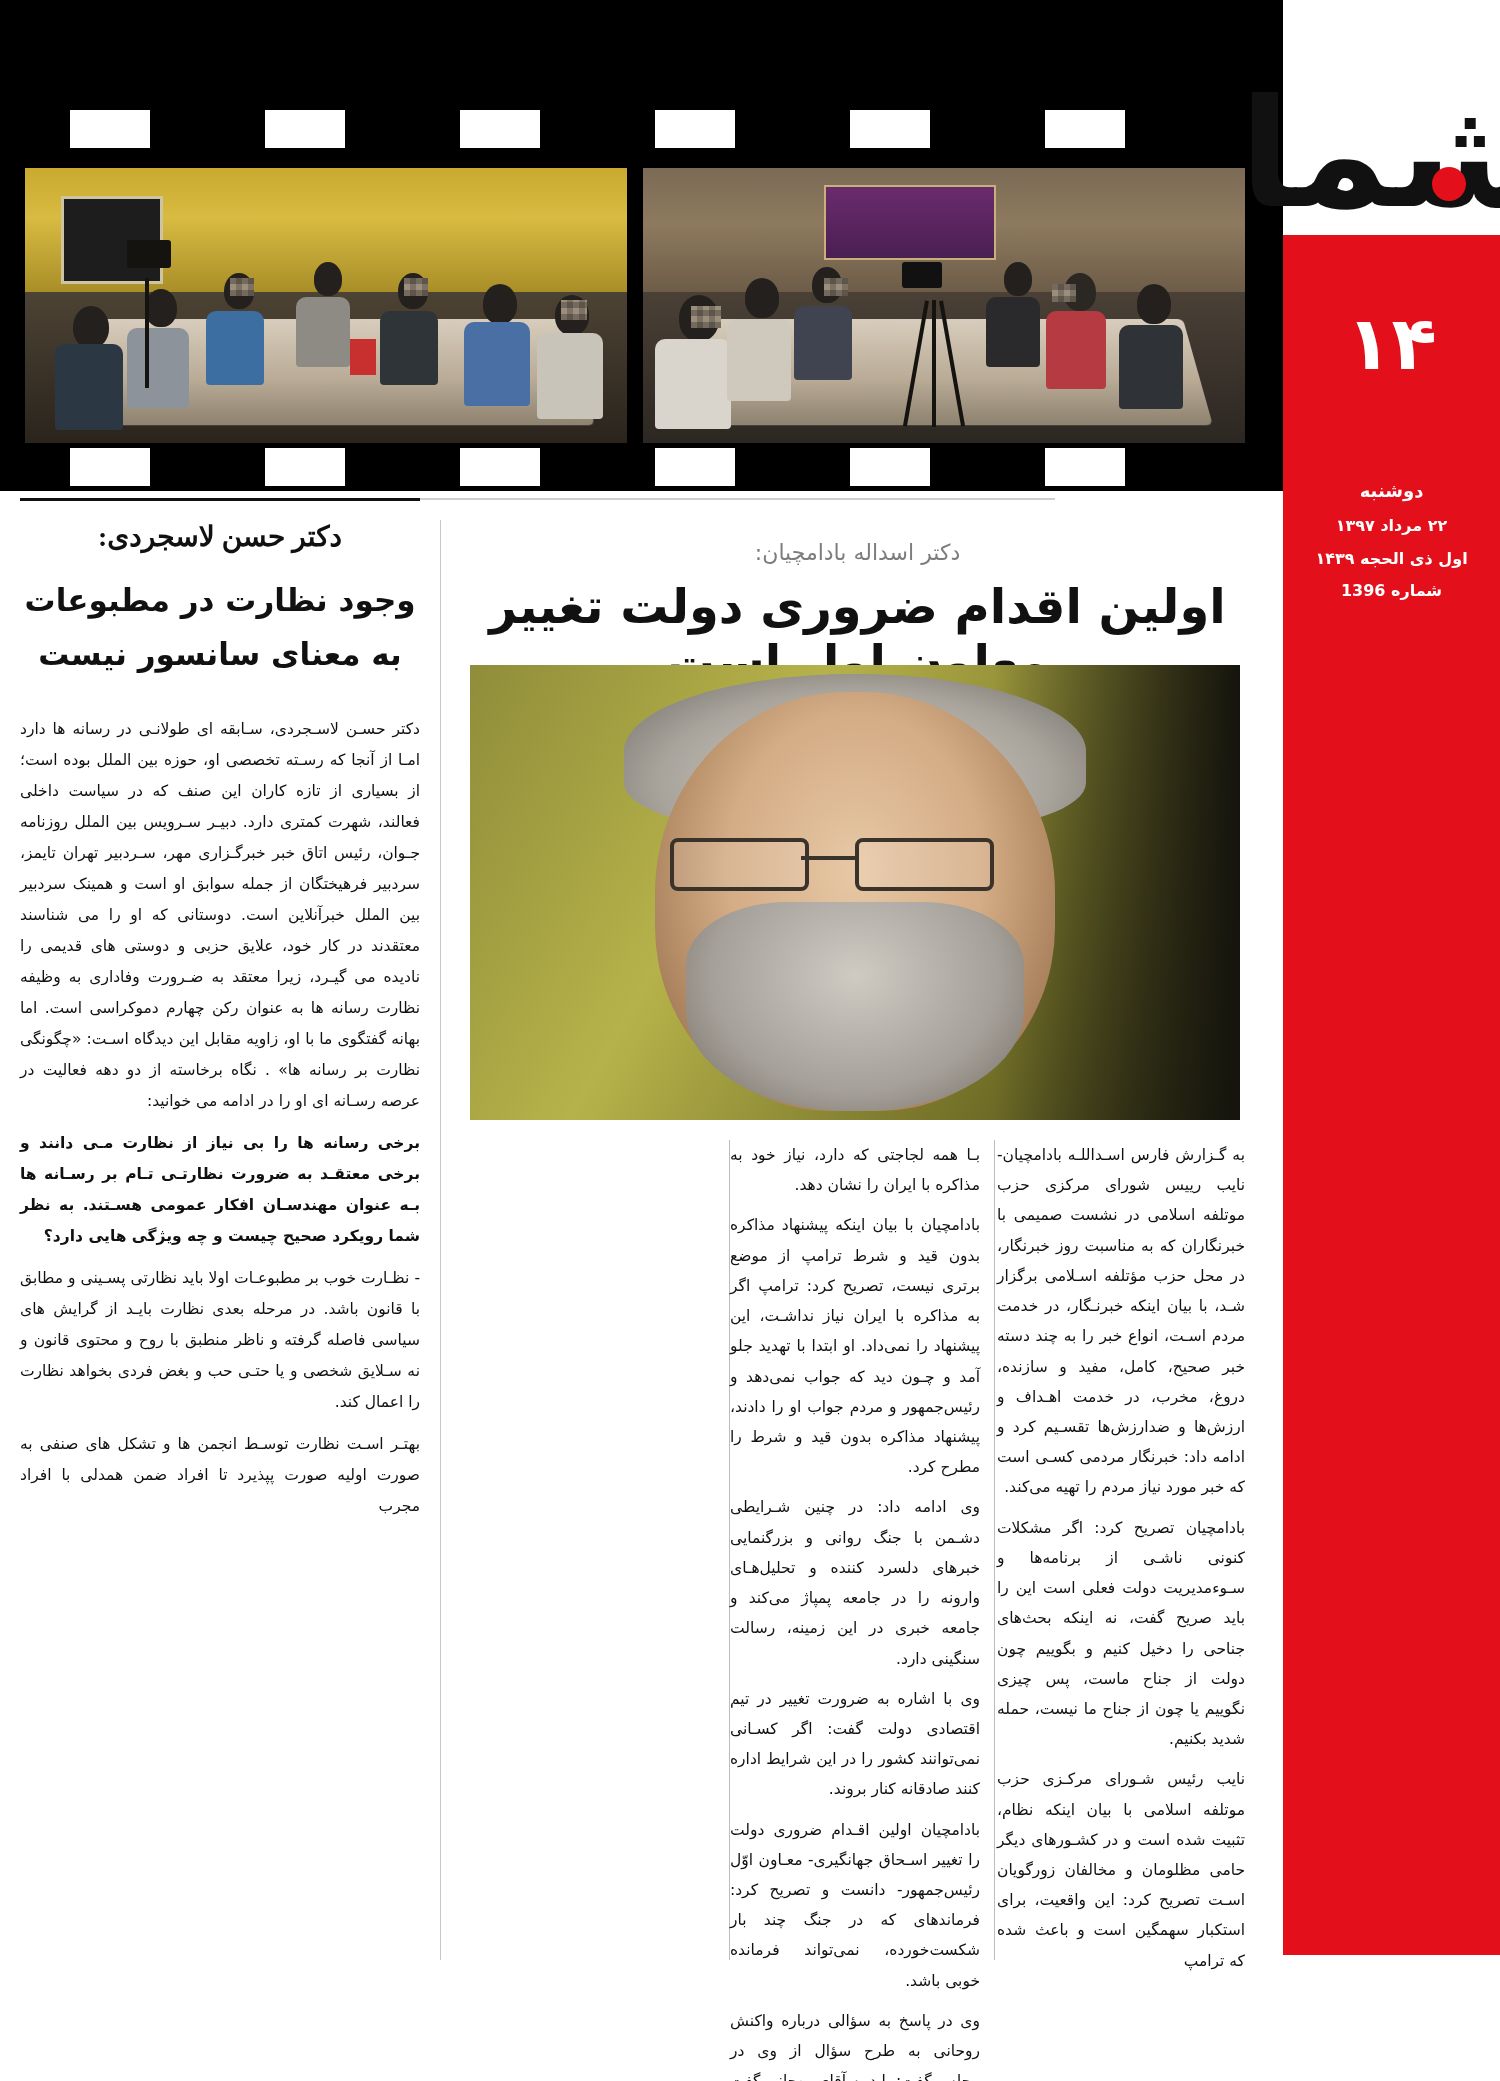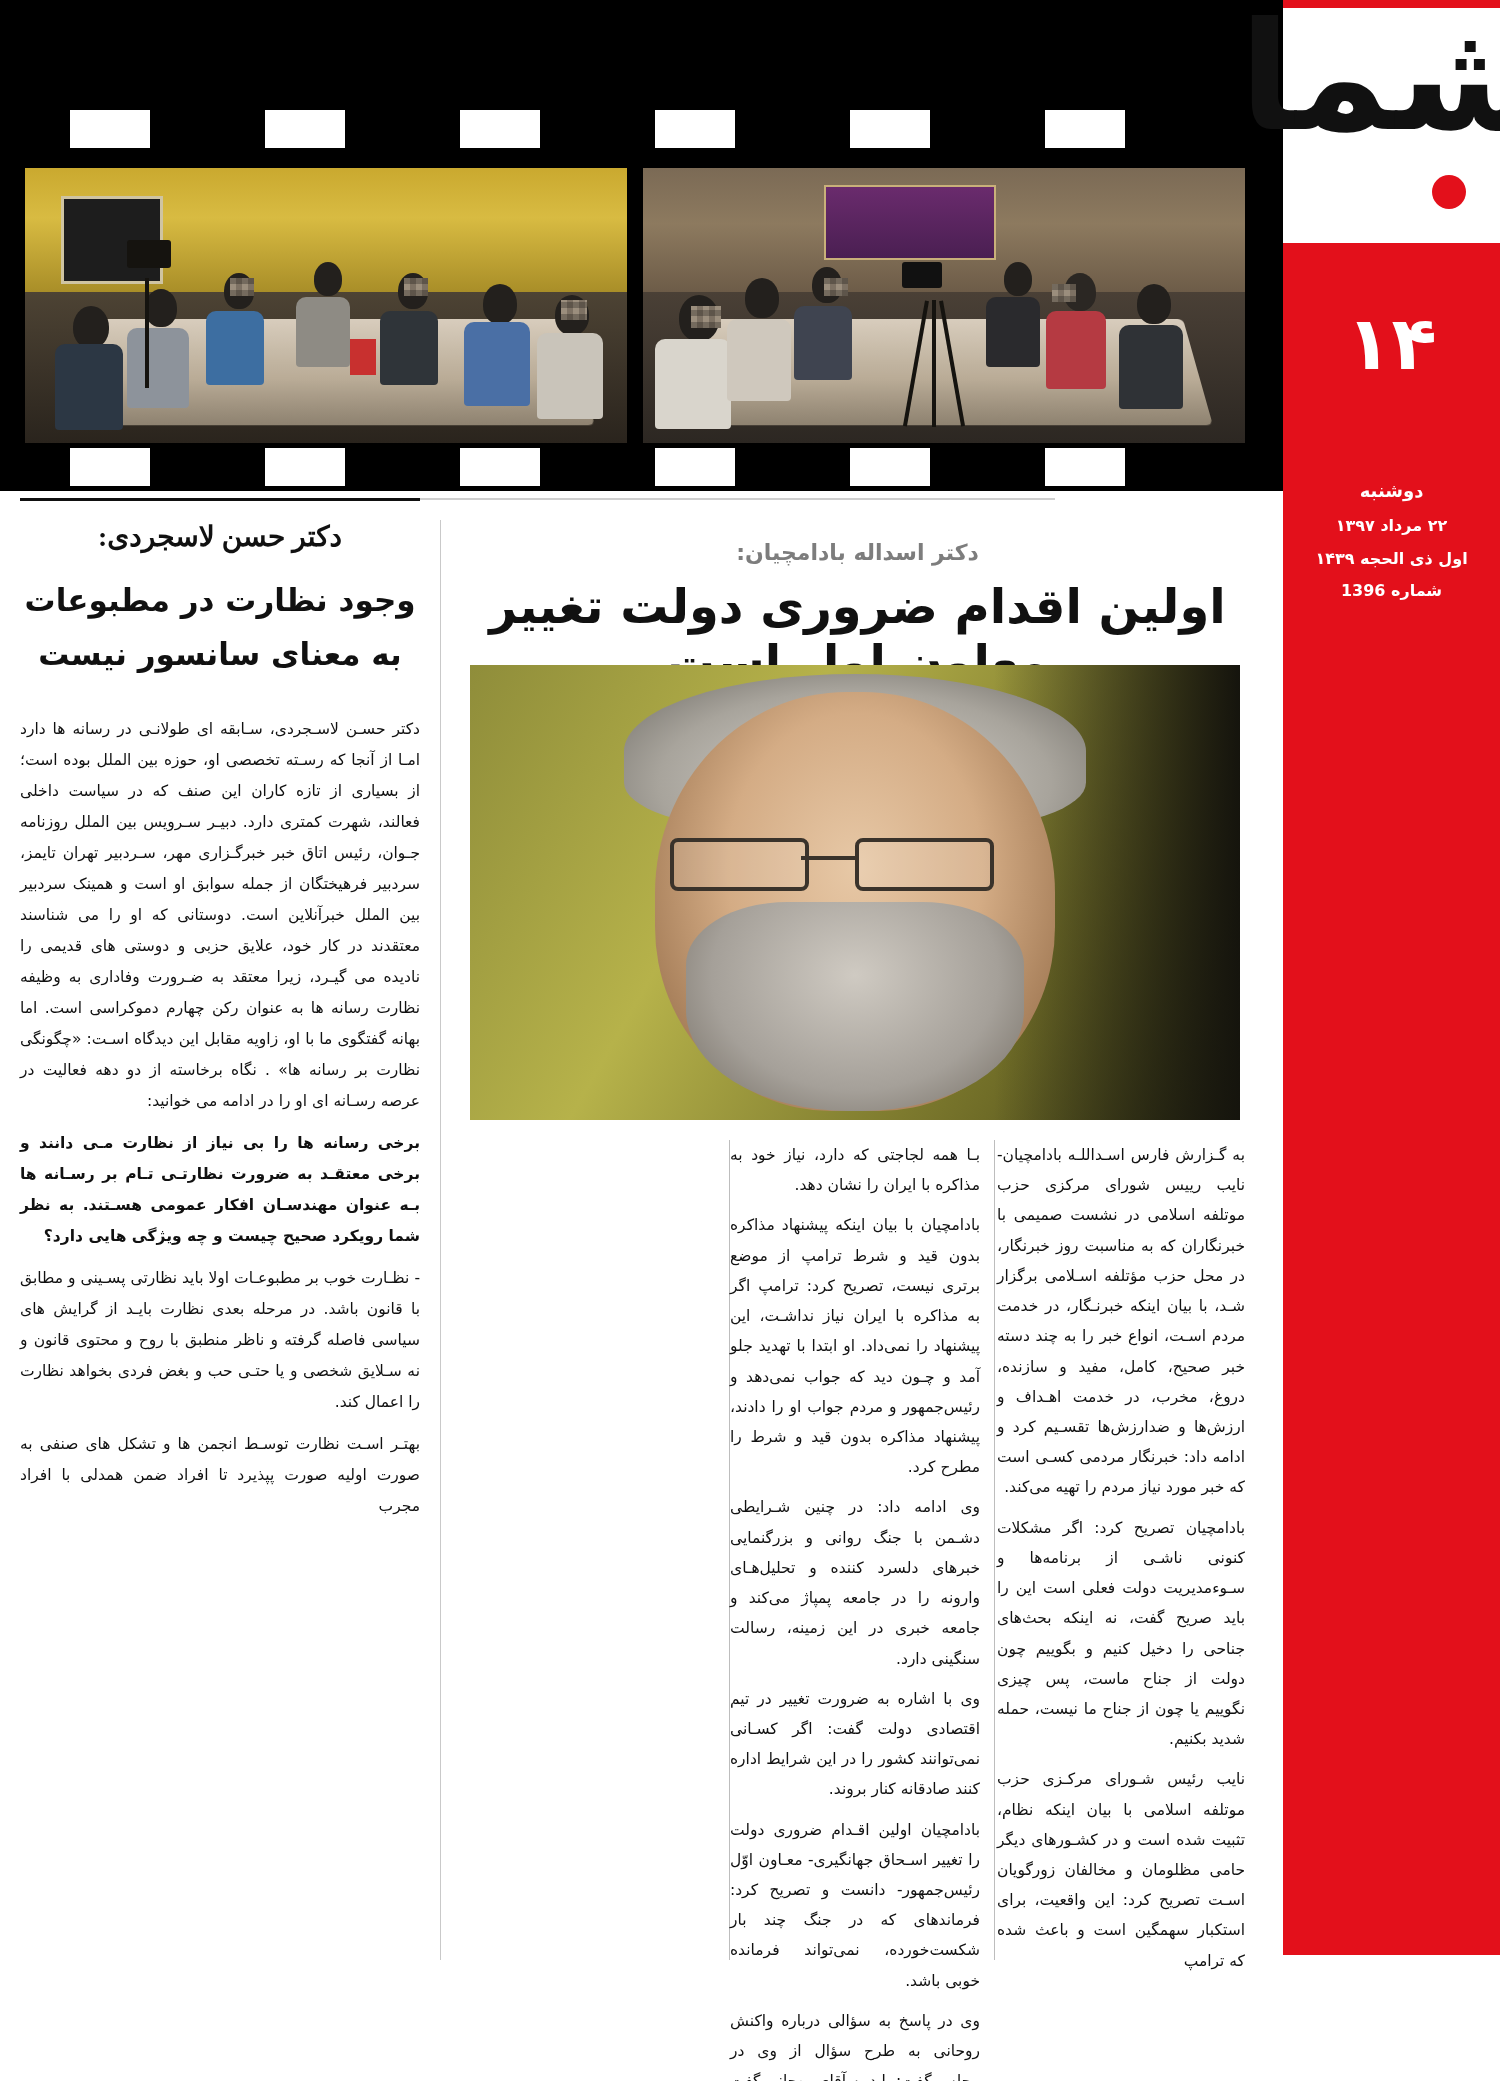--- a/index.html
+++ b/index.html
@@ -73,21 +73,21 @@
     background-blend-mode:multiply;
   }
 
   
   .masthead{
     position:absolute;right:0;top:0;width:217px;height:1955px;
     background:#e3101b;
   }
   .logo-box{
     position:absolute;right:0;top:0;width:217px;height:235px;background:#ffffff;
-    display:flex;align-items:flex-start;justify-content:center;margin-top:8px;
+    display:flex;align-items:flex-end;justify-content:center;
   }
   .logo-glyph{
     font-family:"DejaVu Sans","Liberation Sans",sans-serif;
     font-size:150px;line-height:1;color:#111;font-weight:700;
     letter-spacing:-6px;
     position:relative;top:-6px;
   }
   .logo-dot{
     position:absolute;right:34px;bottom:34px;width:34px;height:34px;border-radius:50%;
     background:#e3101b;
@@ -100,21 +100,21 @@
     position:absolute;right:0;top:430px;width:217px;text-align:center;color:#fff;
     line-height:2.05;
     margin-top:43px;
   }
   .mast-meta div{font-size:16px;font-weight:700;}
   .mast-meta .big{font-size:18px;}
 
   
   .kicker{
     position:absolute;right:250px;top:540px;width:785px;text-align:center;
-    color:#7d7d7d;font-size:22px;font-weight:700;
+    color:#7d7d7d;font-size:22px;font-weight:400;
   }
   .headline{
     position:absolute;right:250px;top:578px;width:785px;text-align:center;
     color:#111;font-size:48px;font-weight:700;letter-spacing:-.5px;
   }
 
   
   .main-photo{
     position:absolute;right:260px;top:665px;width:770px;height:455px;
     overflow:hidden;background:#7d6e3a;

